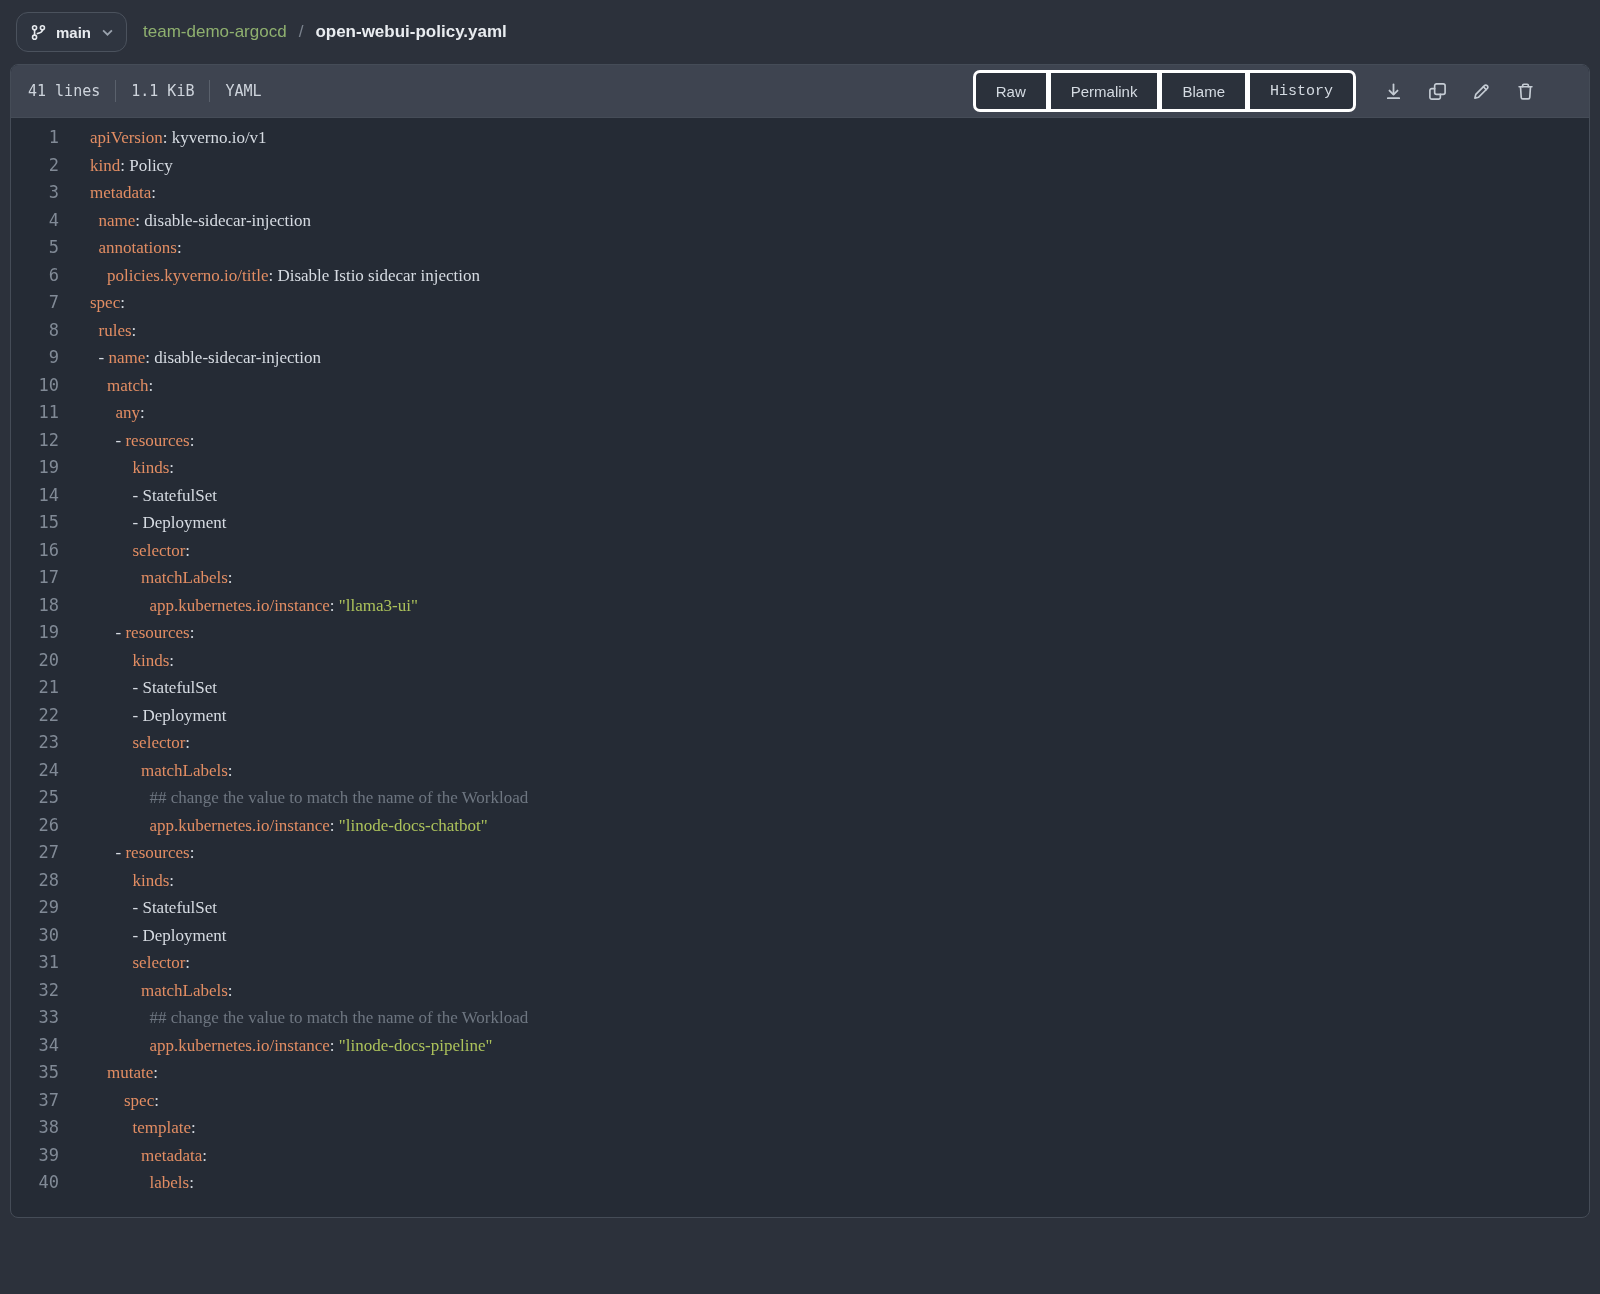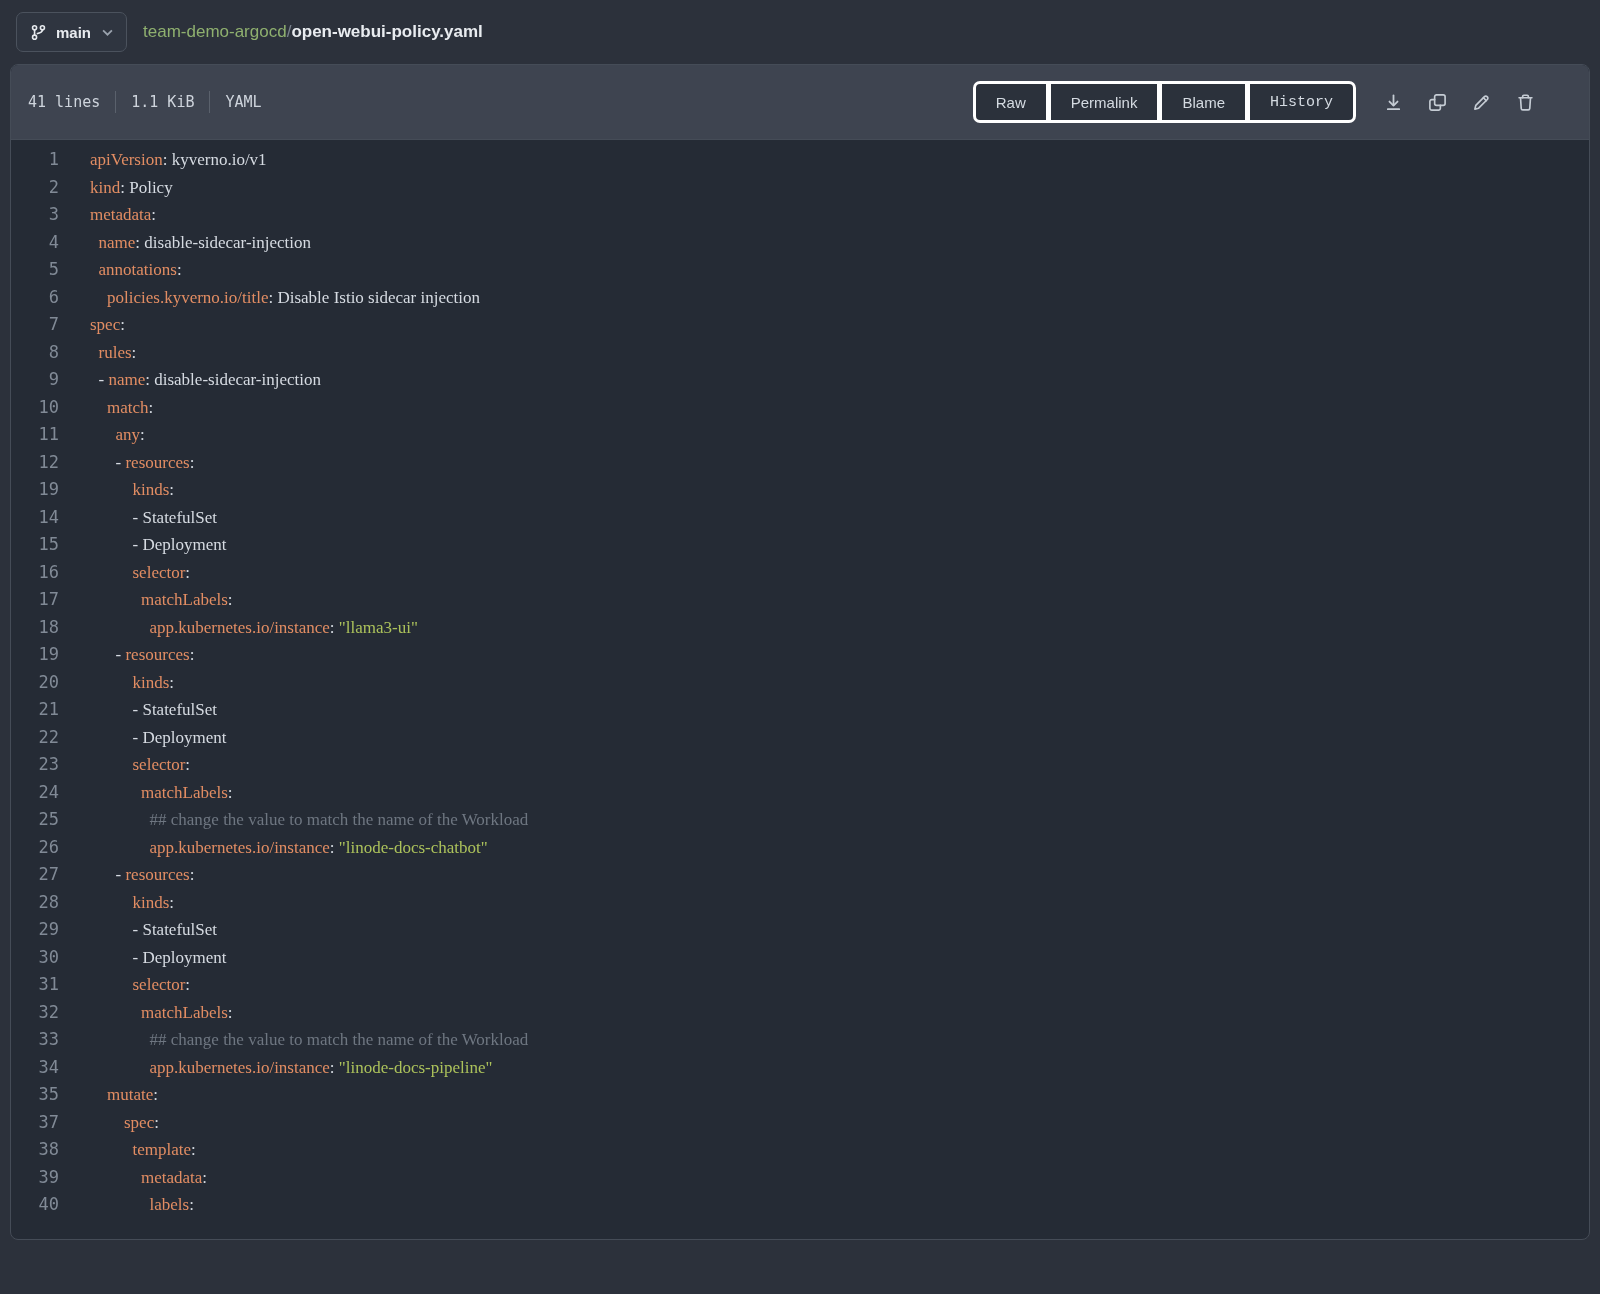--- a/index.html
+++ b/index.html
@@ -6,37 +6,37 @@
   html,body {
     width:1600px; height:1294px; overflow:hidden;
     background:var(--page-bg,#2c313b);
     font-family:"Liberation Sans",sans-serif;
   }
 
   
   .topbar { display:flex; align-items:center; height:64px; padding:0 16px; gap:16px; }
   .branch-btn {
     display:inline-flex; align-items:center; gap:9px; height:40px; padding:0 13px;
-    background:#2f3540; border:1px solid #4b525d; border-radius:7px;
+    background:#2f3540; border:1px solid #4b525d; border-radius:12px;
     color:#e7eaee; font-size:15px; font-weight:700; font-family:inherit; cursor:pointer;
   }
   .branch-btn svg { display:block; }
   .caret { color:#9aa2ad; margin-left:2px; }
-  .breadcrumb { display:flex; align-items:center; gap:0; font-size:17px; }
+  .breadcrumb { display:flex; align-items:center; gap:12px; font-size:17px; }
   .crumb-repo { color:var(--repo-link,#8fb06f); text-decoration:none; cursor:pointer; }
   .crumb-sep  { color:#7a828d; }
   .crumb-file { color:#e9ecf0; font-weight:600; }
 
   
   .filebox {
     margin:0 10px; background:var(--code-bg,#252b35);
     border:1px solid var(--border,#454c57); border-radius:8px; overflow:hidden;
   }
   .fhead {
-    display:flex; align-items:center; height:75px; padding-left:17px;
+    display:flex; align-items:center; height:53px; padding-left:17px;
     background:var(--header-bg,#3e4450); border-bottom:1px solid var(--border,#454c57);
   }
   .finfo { display:flex; align-items:center; font-family:"DejaVu Sans Mono",monospace; font-size:15px; color:#ced4dc; }
   .finfo .divider { width:1px; height:22px; background:#5a616c; margin:0 15px; }
   .btngroup { display:flex; margin-left:auto; }
   .btngroup button {
     height:42px; padding:0 20px; margin-left:-1px;
     background:#2b313b; border:3px solid #ffffff;
     color:#d5dbe2; font-size:15px; font-family:inherit; cursor:pointer;
   }

